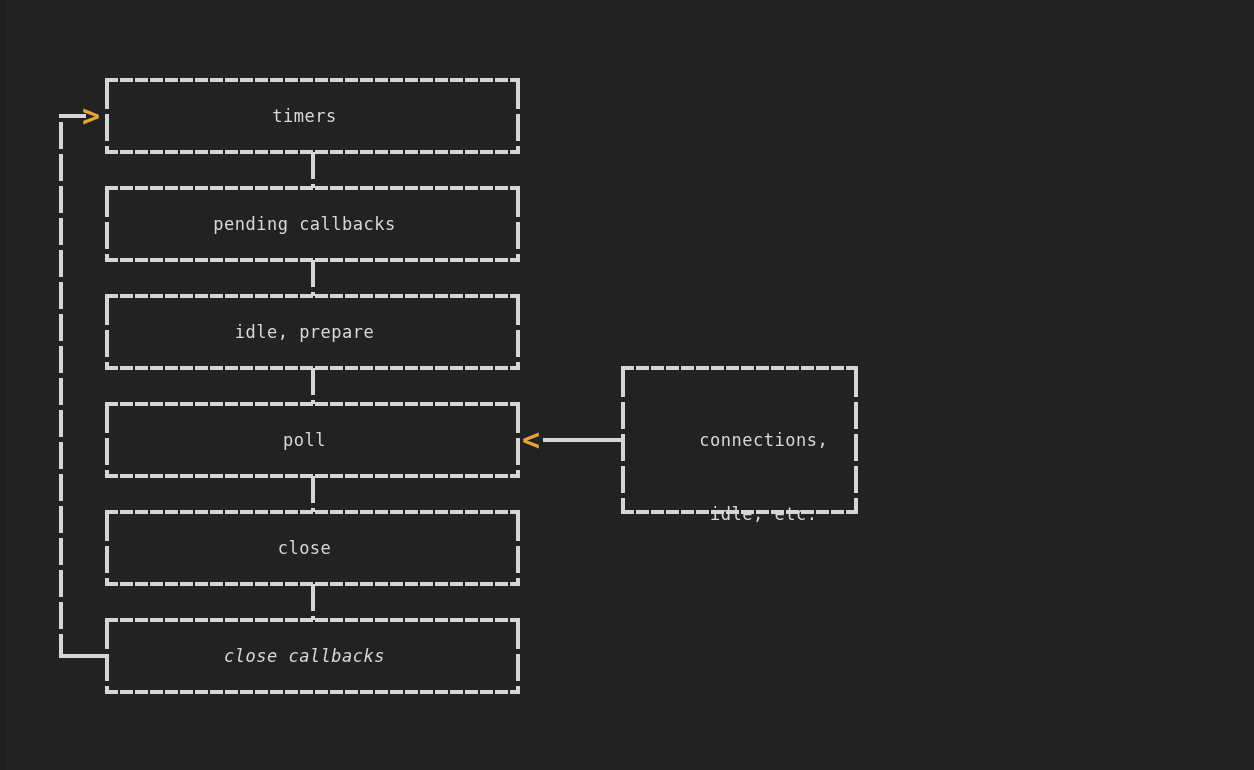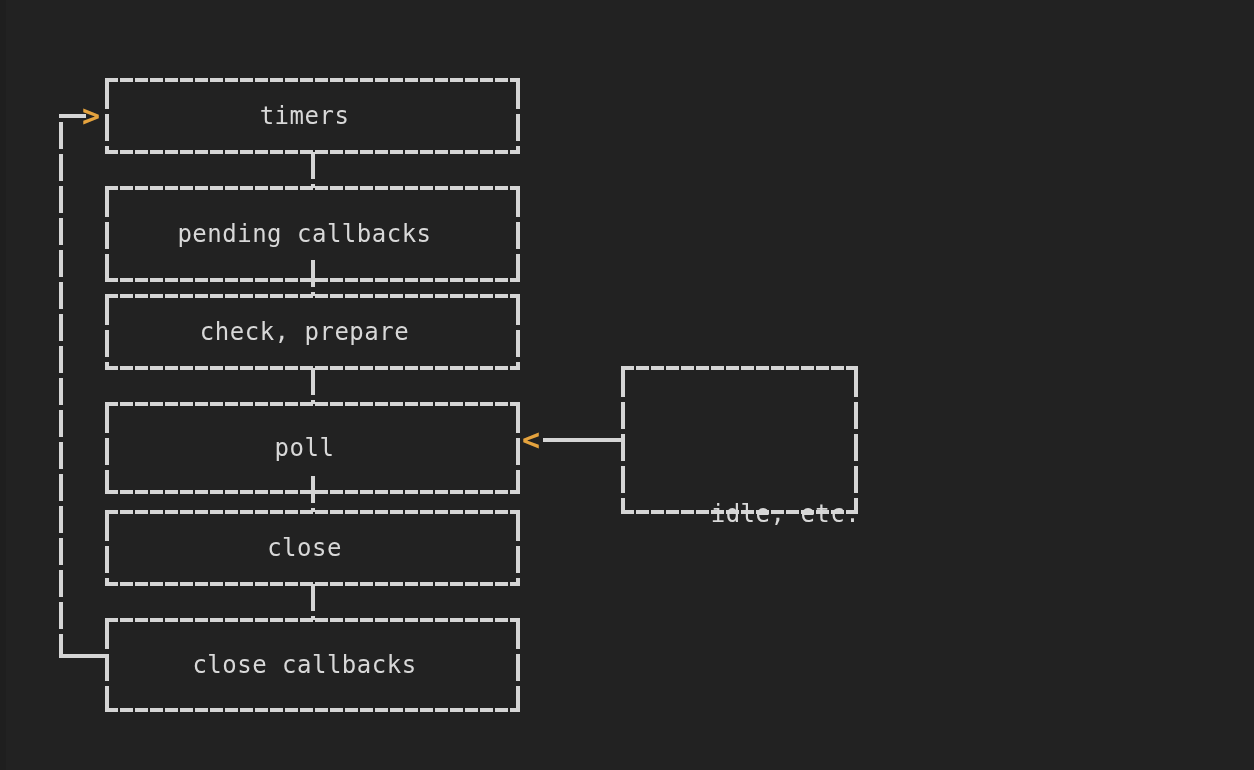--- a/index.html
+++ b/index.html
@@ -57,21 +57,21 @@
   }
   .edge-left  { left: 0; }
   .edge-right { right: 0; }
 
   .box-label {
     position: absolute;
     left: 0; right: 16px; top: 50%;
     transform: translateY(-50%);
     text-align: center;
     color: #d8d8d8;
-    font-size: 24px;
+    font-size: 17px;
     line-height: 36px;
     letter-spacing: 0.5px;
     white-space: pre;
   }
   .box-label.multi {
     line-height: 37px;
   }
   .accent { color: #e5a33e; }
 
   
@@ -124,72 +124,72 @@
 
   <div class="phase-box" style="left:105px; top:78px; width:415px; height:76px;">
     <div class="edge edge-h edge-top"></div>
     <div class="edge edge-h edge-bottom"></div>
     <div class="edge edge-v edge-left"></div>
     <div class="edge edge-v edge-right"></div>
     <div class="box-label">timers</div>
   </div>
   <div class="conn-v" style="left:311px; top:152px; height:36px;"></div>
 
-  <div class="phase-box" style="left:105px; top:186px; width:415px; height:96px;">
+  <div class="phase-box" style="left:105px; top:186px; width:415px; height:76px;">
     <div class="edge edge-h edge-top"></div>
     <div class="edge edge-h edge-bottom"></div>
     <div class="edge edge-v edge-left"></div>
     <div class="edge edge-v edge-right"></div>
     <div class="box-label">pending callbacks</div>
   </div>
   <div class="conn-v" style="left:311px; top:260px; height:36px;"></div>
 
   <div class="phase-box" style="left:105px; top:294px; width:415px; height:76px;">
     <div class="edge edge-h edge-top"></div>
     <div class="edge edge-h edge-bottom"></div>
     <div class="edge edge-v edge-left"></div>
     <div class="edge edge-v edge-right"></div>
-    <div class="box-label">check, prepare</div>
+    <div class="box-label">idle, prepare</div>
   </div>
   <div class="conn-v" style="left:311px; top:368px; height:36px;"></div>
 
-  <div class="phase-box" style="left:105px; top:402px; width:415px; height:92px;border-radius:13px;">
+  <div class="phase-box" style="left:105px; top:402px; width:415px; height:76px;border-radius:13px;">
     <div class="edge edge-h edge-top"></div>
     <div class="edge edge-h edge-bottom"></div>
     <div class="edge edge-v edge-left"></div>
     <div class="edge edge-v edge-right"></div>
     <div class="box-label">poll</div>
   </div>
   <div class="conn-v" style="left:311px; top:476px; height:36px;"></div>
 
   <div class="phase-box" style="left:105px; top:510px; width:415px; height:76px;">
     <div class="edge edge-h edge-top"></div>
     <div class="edge edge-h edge-bottom"></div>
     <div class="edge edge-v edge-left"></div>
     <div class="edge edge-v edge-right"></div>
     <div class="box-label">close</div>
   </div>
   <div class="conn-v" style="left:311px; top:584px; height:36px;"></div>
 
-  <div class="phase-box" style="left:105px; top:618px; width:415px; height:94px;">
+  <div class="phase-box" style="left:105px; top:618px; width:415px; height:76px;font-style:italic;">
     <div class="edge edge-h edge-top"></div>
     <div class="edge edge-h edge-bottom"></div>
     <div class="edge edge-v edge-left"></div>
     <div class="edge edge-v edge-right"></div>
     <div class="box-label">close callbacks</div>
   </div>
 
   <div class="phase-box" style="left:621px; top:366px; width:237px; height:148px;">
     <div class="edge edge-h edge-top"></div>
     <div class="edge edge-h edge-bottom"></div>
     <div class="edge edge-v edge-left"></div>
     <div class="edge edge-v edge-right"></div>
     <div class="box-label multi">
       <br>
-      <br>
+      <span>connections,</span><br>
       <span>idle, etc.</span>
     </div>
   </div>
 
   <div class="conn-h solid" style="left:543px; top:438px; width:80px;"></div>
   <div class="arrow" style="left:522px; top:425px;">&lt;</div>
 
 </div>
 
 </body></html>

